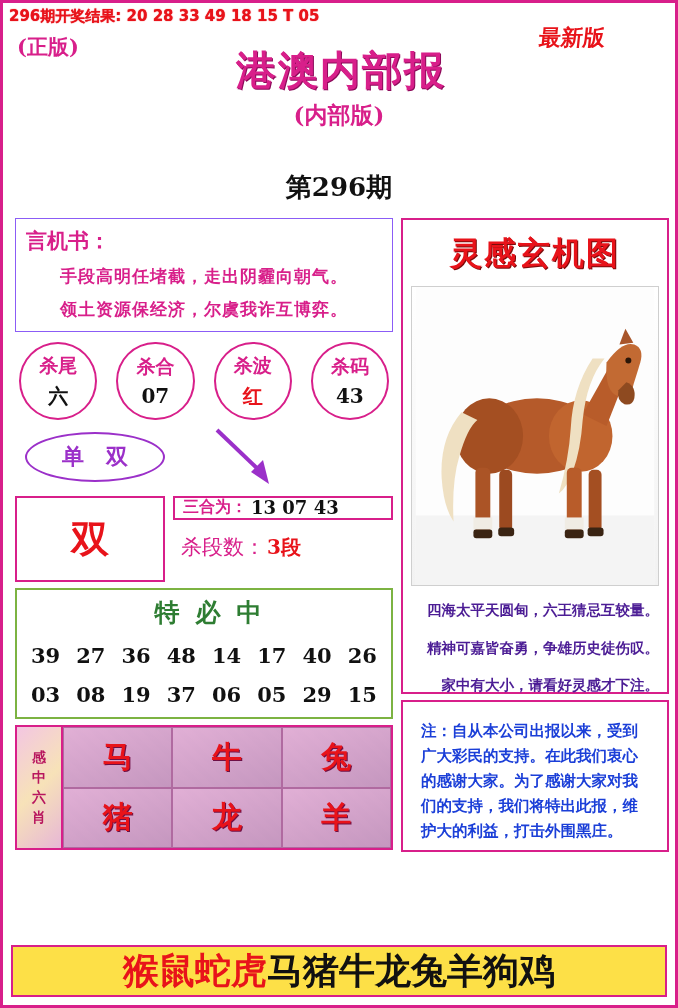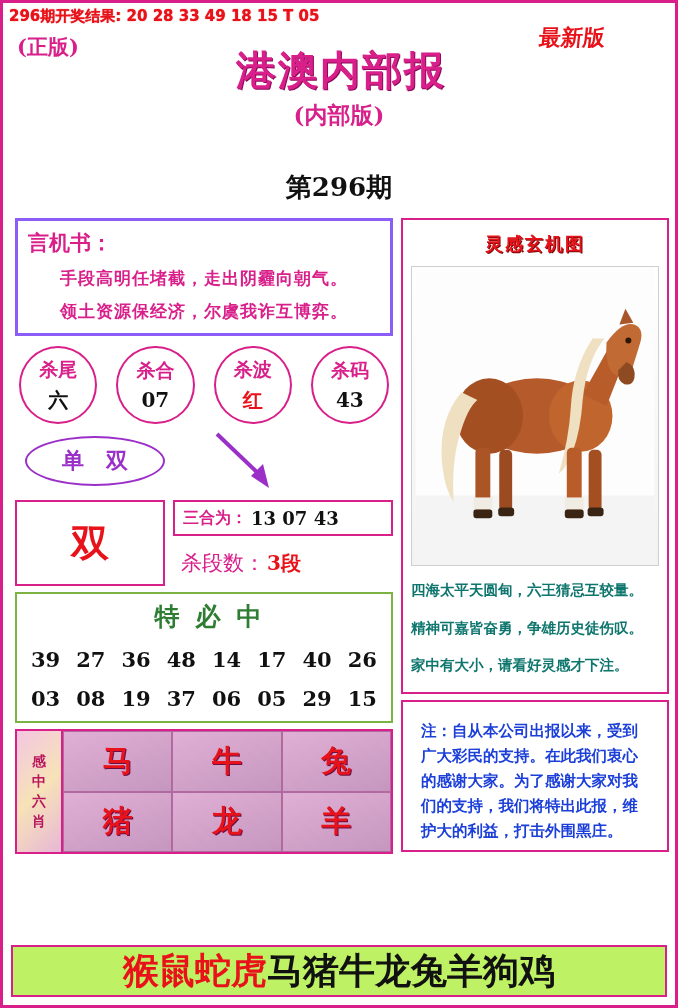--- a/index.html
+++ b/index.html
@@ -55,21 +55,21 @@
     text-align:center;
     font-size:26px; font-weight:bold; color:#111;
     font-family:"DejaVu Serif", serif;
   }
 
   
   .leftcol {
     position:absolute; left:12px; top:215px; width:378px;
   }
   .box-poem {
-    border:3px solid #8b5cf6;
+    border:1px solid #8b5cf6;
     padding:8px 10px 10px 10px;
     background:#fff;
   }
   .poem-title {
     font-size:21px; font-weight:bold; color:#d81f8a;
     font-family:"DejaVu Serif", serif;
     margin-bottom:10px;
   }
   .poem-line {
     font-size:17px; color:#d81f8a; font-weight:bold;
@@ -127,21 +127,21 @@
     border:2px solid #d81f8a;
     display:flex; align-items:center; justify-content:center;
   }
   .shuangbox b {
     font-size:38px; color:#e8131a; font-weight:bold;
     font-family:"DejaVu Serif", serif;
   }
   .midright { flex:1; margin-left:8px; }
   .mline {
     border:2px solid #d81f8a;
-    height:36px; display:flex; align-items:center;
+    height:24px; display:flex; align-items:flex-end;
     padding-left:8px;
     margin-bottom:10px;
   }
   .mline .lbl {
     font-size:16px; font-weight:bold; color:#d81f8a;
     font-family:"DejaVu Serif", serif;
   }
   .mline .num {
     font-size:18px; font-weight:bold; color:#111;
     font-family:"DejaVu Serif", serif;
@@ -220,59 +220,59 @@
     position:absolute; left:398px; top:215px; width:268px;
   }
   .rbox {
     border:2px solid #d81f8a;
     height:476px;
     padding:8px;
     background:#fff;
   }
   .rtitle {
     text-align:center;
-    font-size:18px; font-weight:bold; color:#e8131a;
+    font-size:32px; font-weight:bold; color:#e8131a;
     font-family:"DejaVu Serif", serif;
     letter-spacing:2px;
     margin:4px 0 10px 0;
     text-shadow:1px 1px 0 #7a0b0b;
   }
   .photo {
     width:100%; height:300px;
     border:1px solid #cfcfcf;
     background: linear-gradient(#ffffff,#f2f2f2);
     position:relative; overflow:hidden;
   }
   .rtext {
-    font-size:14.5px; color:#0f766e; font-weight:bold;
+    font-size:14.5px; color:#4c1d95; font-weight:bold;
     font-family:"DejaVu Serif", serif;
     line-height:1.9;
     margin-top:10px;
-    text-align:left;
+    text-align:right;
   }
   .notebox {
     margin-top:6px;
     border:2px solid #d81f8a;
     height:152px;
     padding:8px 10px;
   }
   .notebox p {
     margin:8px;
     font-size:15.5px; color:#1b3fd8; font-weight:bold;
     font-family:"DejaVu Serif", serif;
     line-height:1.62;
   }
 
   
   .bottom {
     position:absolute; left:8px; right:8px; bottom:8px;
     height:52px;
     border:2px solid #d81f8a;
     display:flex; align-items:center; justify-content:center;
-    background:#bef264;
+    background:#fde047;
   }
   .bottom .b1 {
     font-size:36px; font-weight:bold; color:#e8131a;
     font-family:"DejaVu Serif", serif;
   }
   .bottom .b2 {
     font-size:36px; font-weight:bold; color:#111;
     font-family:"DejaVu Serif", serif;
   }
 </style>

